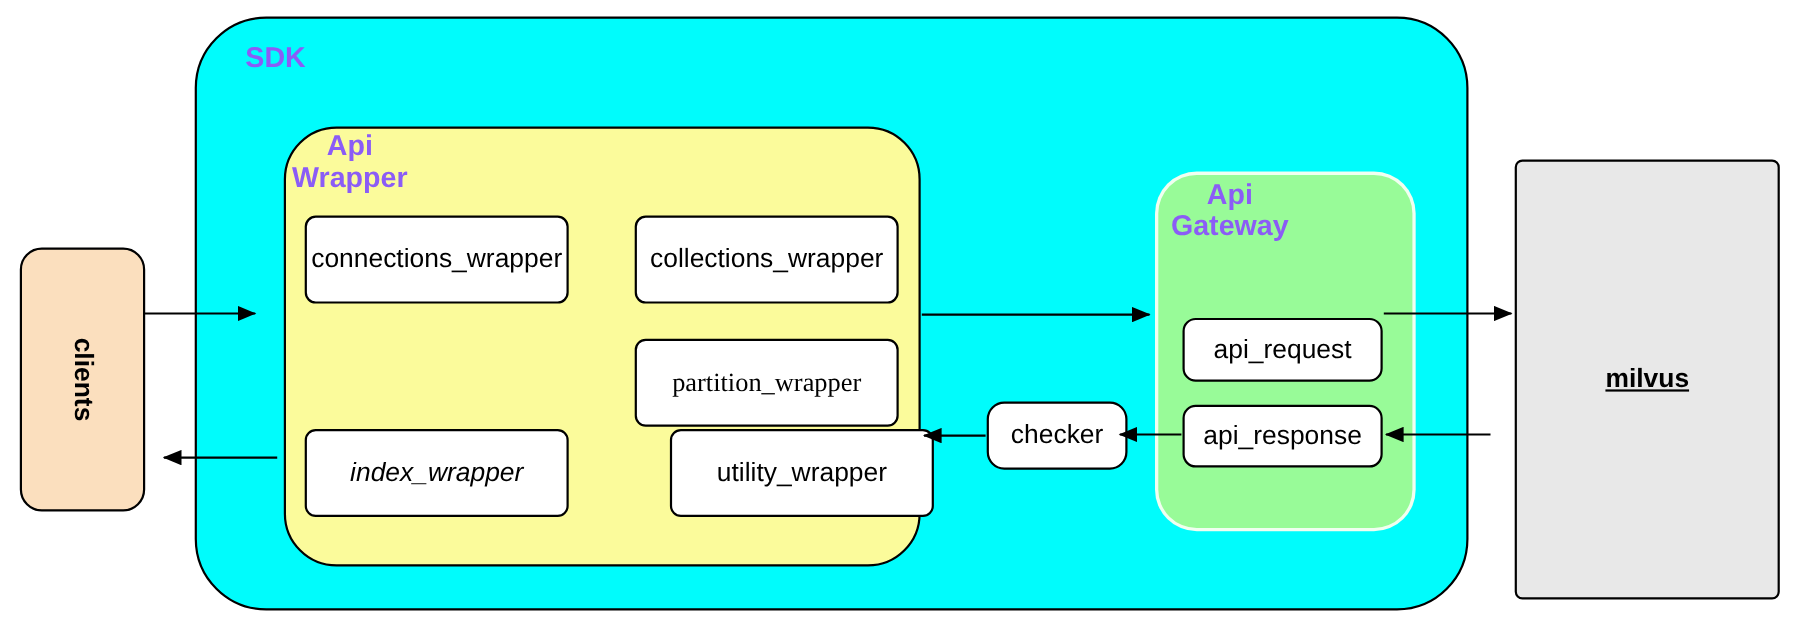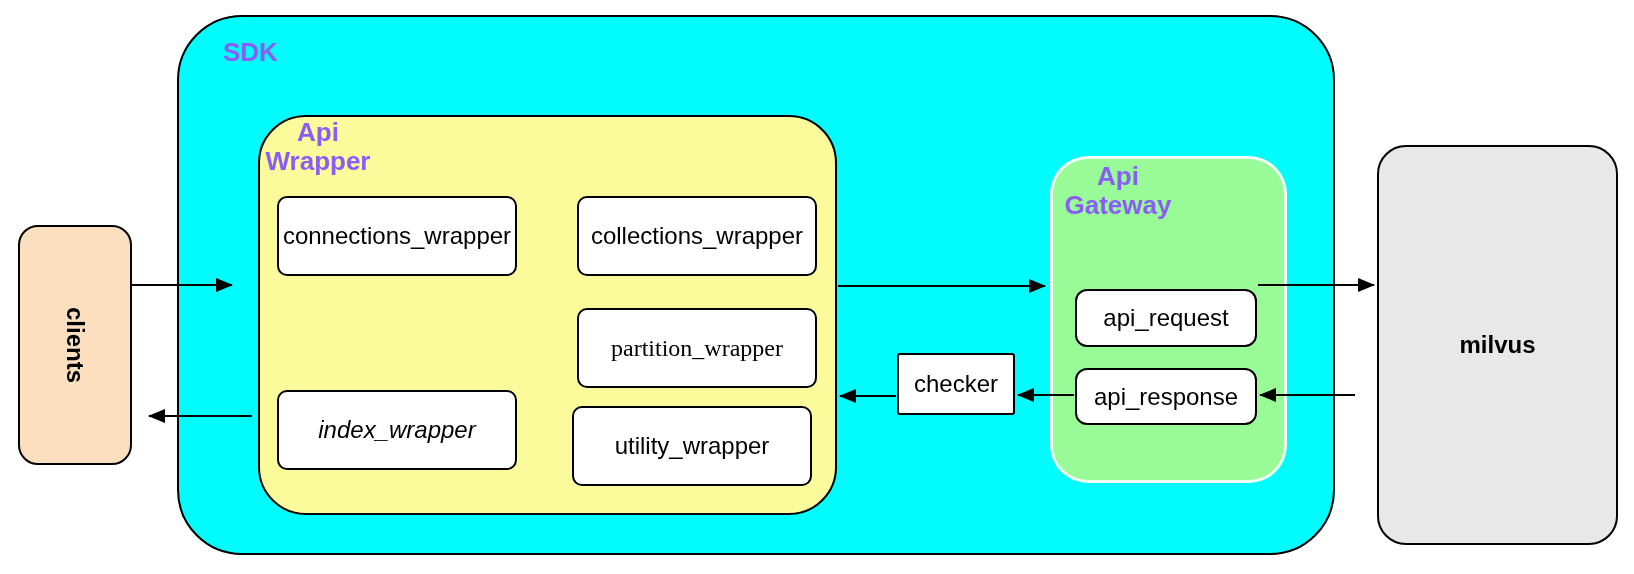--- a/index.html
+++ b/index.html
@@ -69,44 +69,45 @@
   .wbox {
     background: var(--node-fill, #fff);
     border-radius: 10px;
     width: 240px; height: 80px;
   }
   .w-connections { left: 277px; top: 196px; }
   .w-collections { left: 577px; top: 196px; }
   .w-schema      { left: 277px; top: 296px; }
   .w-partition   { left: 577px; top: 308px; font-family: Liberation Serif, serif; }
   .w-index       { left: 277px; top: 390px; font-style: italic; }
-  .w-utility     { left: 572px; top: 390px; margin-top: 16px; }
+  .w-utility     { left: 609px; top: 390px; }
   
   .checker {
-    left: 897px; top: 353px; width: 118px; height: 62px;
+    left: 897px; top: 365px; width: 128px; height: 62px;
     background: var(--node-fill, #fff);
-    border-radius: 3px;
+    border-radius: 16px;
   }
   
   .api-gateway {
     left: 1050px; top: 156px; width: 237px; height: 327px;
     background: var(--gateway-fill, #98FB98);
     border: 3px solid rgba(255,255,255,0.85);
     border-radius: 38px;
   }
   .api-gateway-label { left: 1058px; top: 162px; width: 120px; }
   .api-request  { left: 1075px; top: 257px; width: 182px; height: 58px;
     background: var(--node-fill, #fff); border-radius: 12px; margin-top: 32px; }
   .api-response { left: 1075px; top: 368px; width: 182px; height: 57px;
     background: var(--node-fill, #fff); border-radius: 12px; }
   
   .milvus {
     left: 1377px; top: 145px; width: 241px; height: 400px;
     background: var(--milvus-fill, #E8E8E8);
-    border-radius: 29px;
+    border-radius: 7px;
+    text-decoration: underline;
   }
   .milvus .node-label { font-weight: bold; }
   
   .arrows {
     position: absolute;
     left: 0; top: 0;
     width: 1634px; height: 574px;
     pointer-events: none;
   }
   .arrows line {

